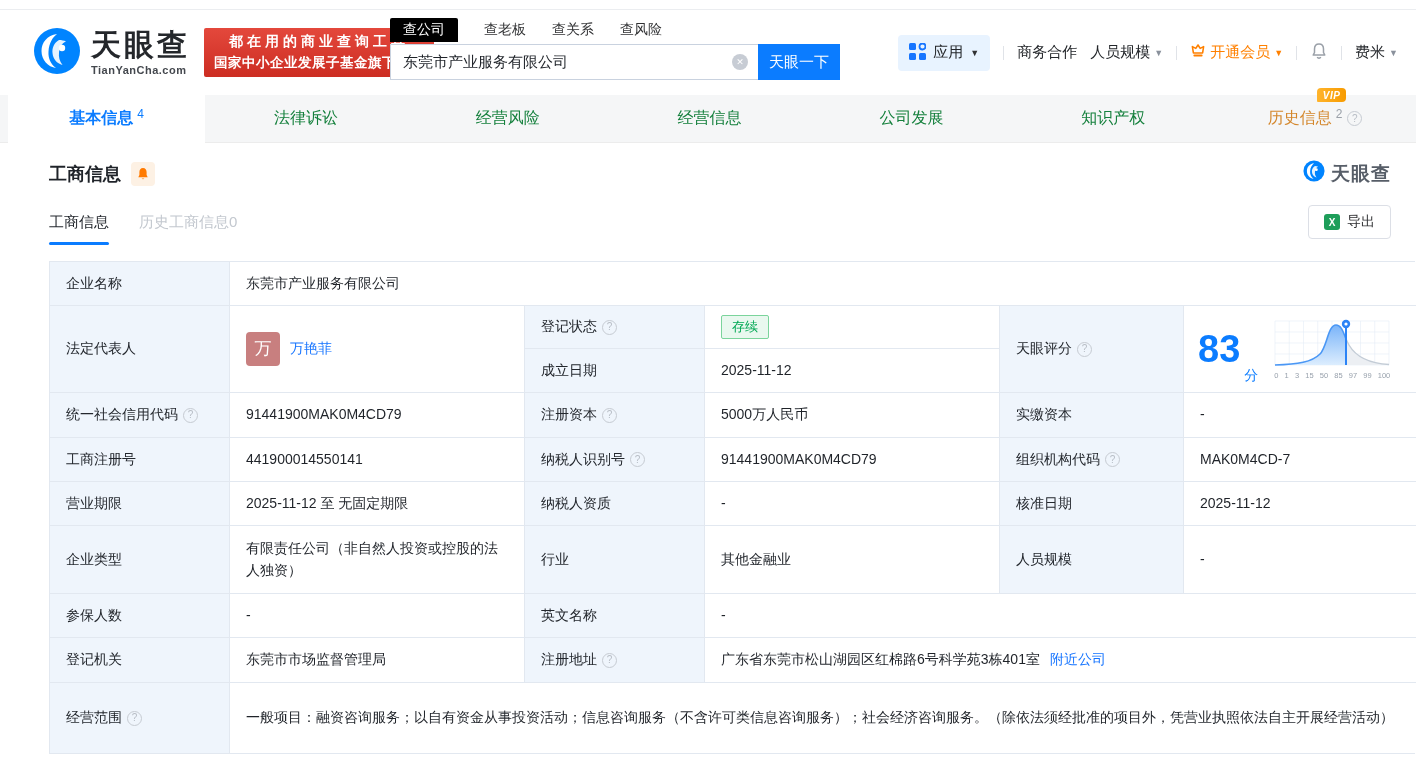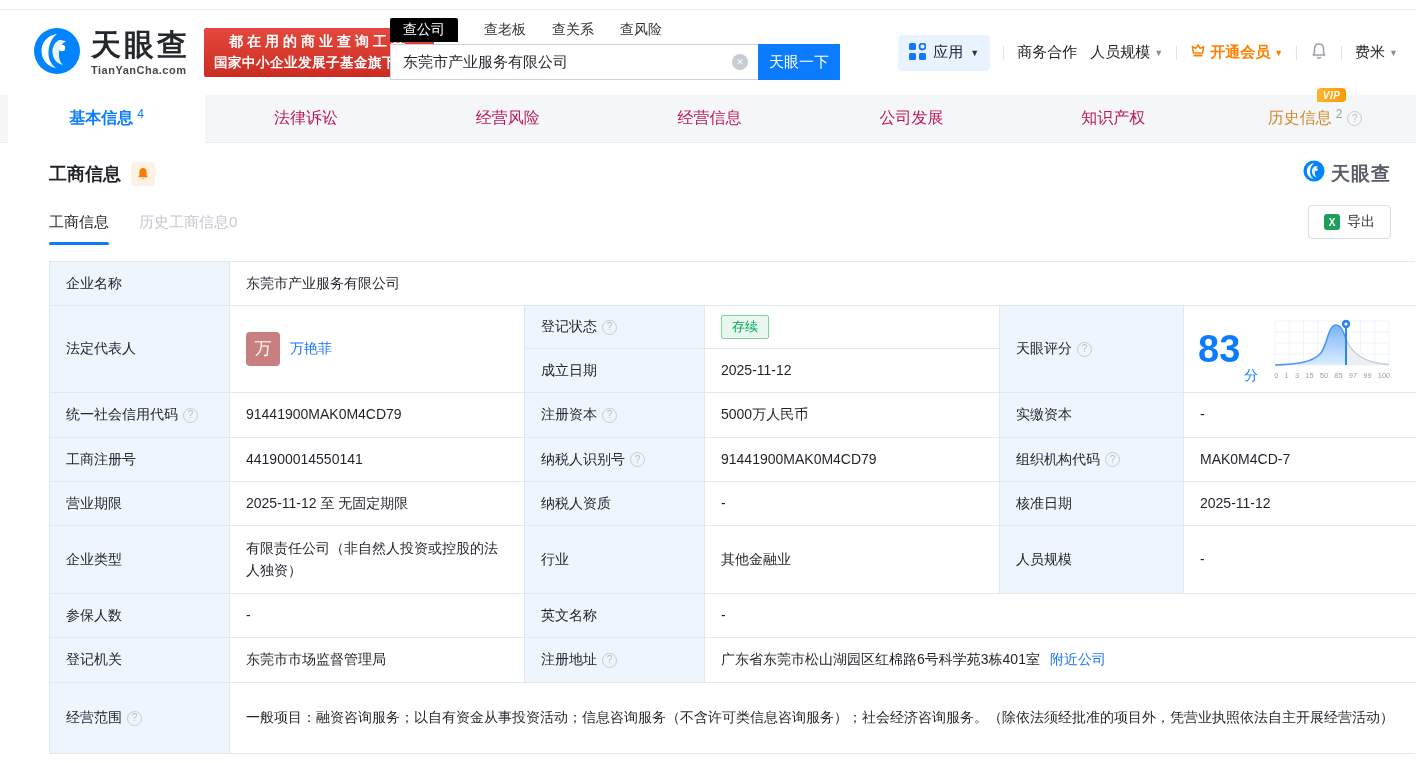--- a/index.html
+++ b/index.html
@@ -24,26 +24,26 @@
   .input-wrap { position:relative; flex:1; }
   .search-input { width:100%; height:36px; border:1px solid #c9d2df; border-right:none; padding:0 36px 0 12px; font-size:15px; color:#1f2329; font-family:inherit; outline:none; }
   .clear-btn { position:absolute; right:10px; top:10px; width:16px; height:16px; border-radius:50%; background:#c7ccd4; color:#fff; font-size:9px; display:flex; align-items:center; justify-content:center; cursor:pointer; }
   .search-btn { width:82px; height:36px; background:#0b7cff; color:#fff; font-size:15px; border:none; cursor:pointer; font-family:inherit; }
 
   .top-nav { margin-left:auto; display:flex; align-items:center; gap:13px; font-size:15px; color:#24272b; white-space:nowrap; }
   .apps-pill { display:flex; align-items:center; gap:7px; background:#e8f3ff; padding:8px 11px; border-radius:4px; cursor:pointer; }
   .nav-divider { width:1px; height:14px; background:#e0e3e8; }
   .nav-link { cursor:pointer; display:flex; align-items:center; gap:4px; }
   .caret { font-size:9px; color:#8a919c; }
-  .vip-link { color:#ff8000; font-weight:700; }
+  .vip-link { color:#ff8000; font-weight:400; }
   .vip-link .caret { color:#ff8000; }
 
   
   .main-tabs { display:flex; height:48px; background:#f5f6f7; border-bottom:1px solid #ececec; }
-  .main-tab { flex:1; display:flex; align-items:center; justify-content:center; font-size:16px; color:#be185d; cursor:pointer; position:relative; }
+  .main-tab { flex:1; display:flex; align-items:center; justify-content:center; font-size:16px; color:#15803d; cursor:pointer; position:relative; }
   .main-tab.active { flex:none; width:197px; margin-left:8px; background:#fff; color:#0b7cff; font-weight:bold; border-bottom:1px solid #fff; margin-bottom:-1px; }
   .tab-count { font-size:12px; margin-left:4px; transform:translateY(-5px); font-weight:normal; }
   .main-tab.active .tab-count { color:#0b7cff; }
   .tab-history { color:#d4872c; }
   .tab-history .tab-count { color:#9aa0a8; }
   .label-rel { position:relative; display:flex; align-items:center; }
   .vip-badge { position:absolute; top:-20px; right:16px; background:linear-gradient(90deg,#ffb42c,#f79b00); color:#fff; font-size:10px; font-weight:bold; font-style:italic; padding:1.5px 6px; border-radius:4px 4px 4px 1px; letter-spacing:.5px; }
   .q-icon { width:15px; height:15px; border:1.2px solid #c6cbd2; border-radius:50%; color:#b7bdc5; font-size:10px; display:inline-flex; align-items:center; justify-content:center; margin-left:5px; flex:none; cursor:pointer; }
 
   

